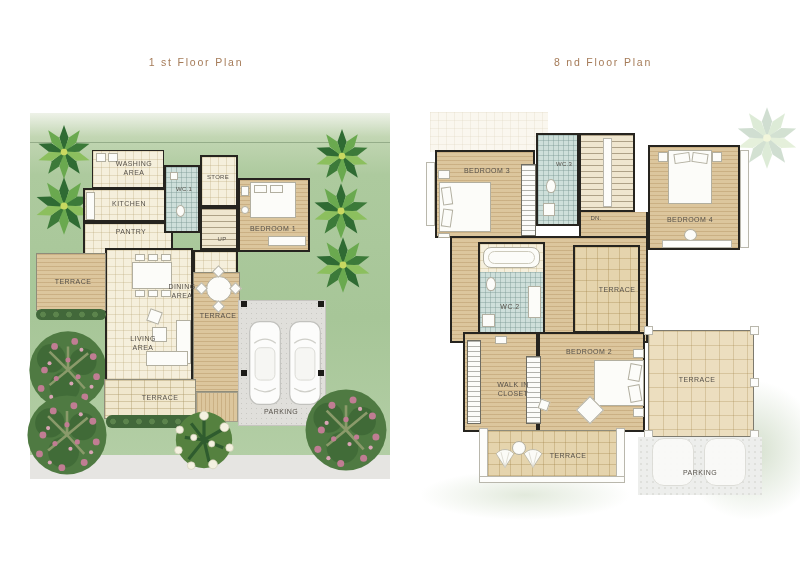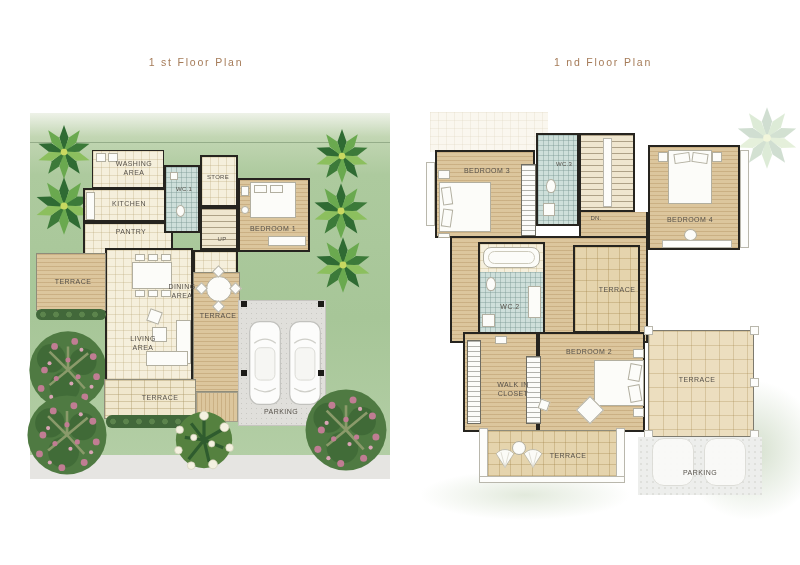--- a/index.html
+++ b/index.html
@@ -111,21 +111,21 @@
         <path d="M8 76 Q20 84 32 76" fill="none" stroke="#cfcfc9" stroke-width="1.3"></path>
       </g>
       <g id="fanchair">
         <path d="M15 28 L4 11 A14 14 0 0 1 26 11 Z" fill="#fbfbf7" stroke="#b5b2a4" stroke-width="1"></path>
         <path d="M15 28 L10 9 M15 28 L20 9" stroke="#d8d6ca" stroke-width="1" fill="none"></path>
       </g>
     </defs>
   </svg>
 
   <div class="plan-title" style="left:196px;top:56px;">1 st Floor Plan</div>
-  <div class="plan-title" style="left:603px;top:56px;">1 nd Floor Plan</div>
+  <div class="plan-title" style="left:603px;top:56px;">8 nd Floor Plan</div>
 
   <section class="abs" style="left:0;top:0;width:430px;height:565px;">
 
     <div class="abs grass" style="left:30px;top:113px;width:360px;height:342px;"></div>
     <div class="abs" style="left:30px;top:142px;width:360px;height:1px;background:rgba(115,140,105,.55);"></div>
     <div class="abs" style="left:30px;top:455px;width:360px;height:24px;background:#e6e5e2;"></div>
 
     <svg class="abs" viewBox="0 0 100 100" style="left:36px;top:124px;width:56px;height:56px;">
         <use href="#palm"></use>
       </svg>

